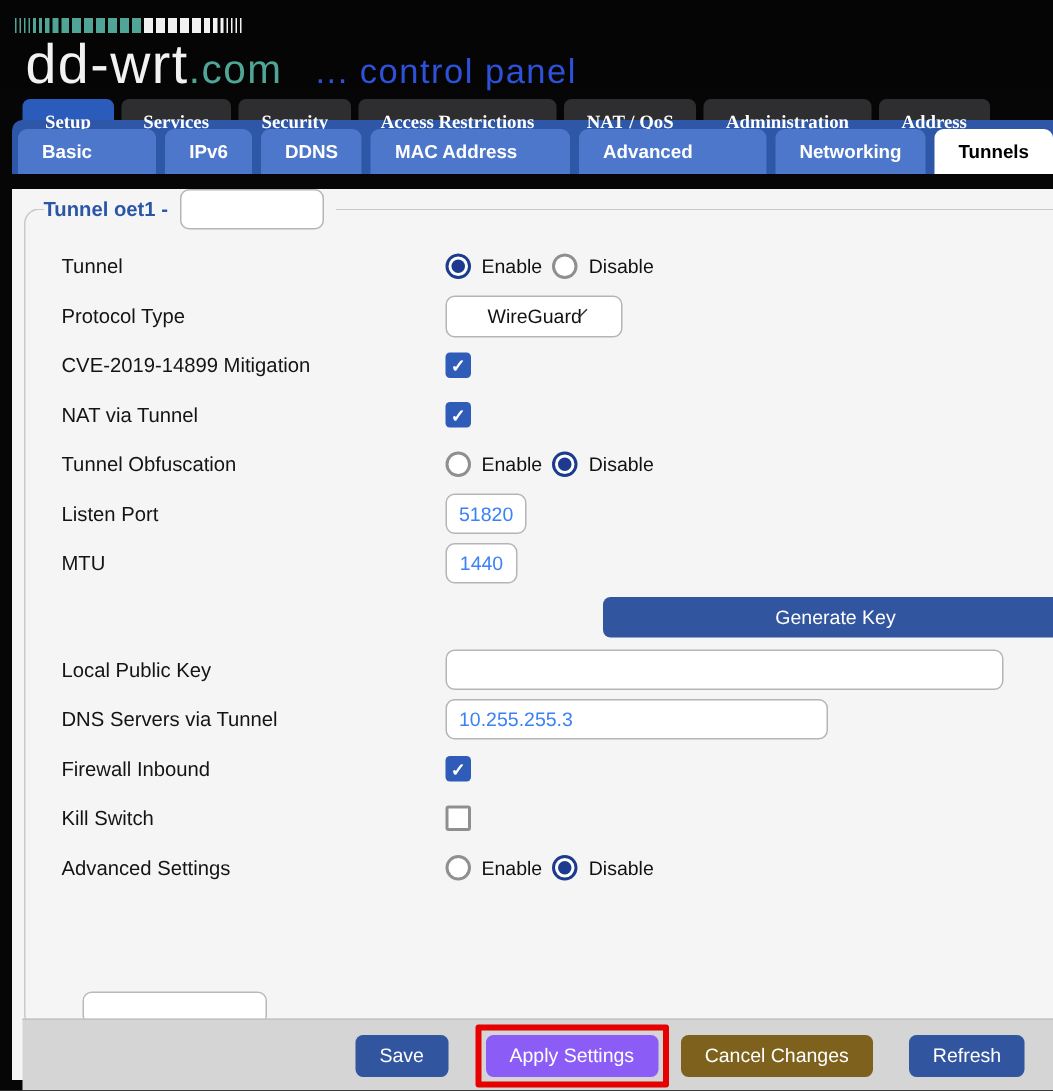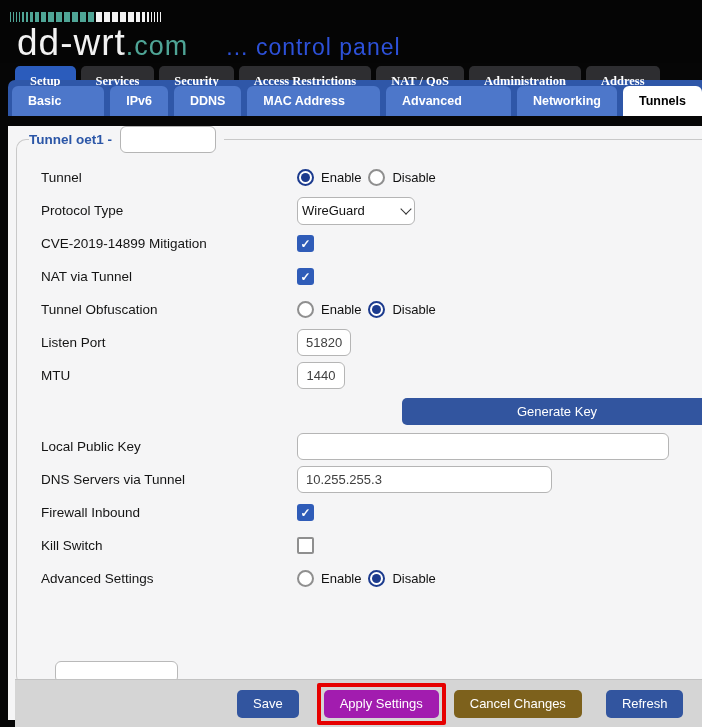--- a/index.html
+++ b/index.html
@@ -9,21 +9,21 @@
 
   
   .header { height:63px; background:#050505; position:relative; }
   .bars { position:absolute; left:10px; top:12px; display:flex; align-items:center; gap:2px; height:10px; }
   .bars i { display:block; height:10px; }
   .bars i.t { background:#4fa596; }
   .bars i.w { background:#f2f2f2; }
   .logoline { position:absolute; left:17px; top:22px; display:flex; align-items:baseline; white-space:nowrap; }
   .logo-main { color:#f2f2f2; font-size:37px; letter-spacing:1px; font-weight:400; }
   .logo-suffix { color:#4fa596; font-size:27px; letter-spacing:1px; }
-  .tagline { color:#2d51d9; font-size:23px; letter-spacing:1px; margin-left:38px; }
+  .tagline { color:#2d51d9; font-size:23px; letter-spacing:1px; margin-left:22px; }
 
   
   .nav-main { display:flex; gap:5px; margin:3px 0 0 15px; height:14px;font-family:Liberation Serif, serif; }
   .mtab { background:#2e2e31; color:#fff; font-size:12.5px; font-weight:bold; line-height:30px;
           padding:0 15px; border-radius:5px 5px 0 0; cursor:pointer; }
   .mtab.active { background:#2b5cbc; }
 
   
   .nav-sub { margin-left:8px; height:36px; background:#2f57a8; border-radius:7px 0 0 0;
              display:flex; align-items:flex-end; gap:6px; padding-left:4px; }
@@ -35,21 +35,21 @@
   .content { position:relative; margin-left:8px; height:594px; background:#f5f5f6; }
   .section-header { margin:7px 0 0 10px; height:28px; background:#7a7a7a; border-radius:4px 0 0 4px;
                     color:#fff; font-size:12.5px; font-weight:bold; letter-spacing:3px;
                     line-height:28px; padding-left:16px; }
 
   fieldset.tunnel { margin:10px -10px 0 8px; border:1px solid #c9c9c9; border-right:none;
                     border-radius:10px 0 0 10px; padding:6px 0 0 12px; height:560px; }
   legend.tunnel-legend { display:flex; align-items:center; gap:8px; padding-right:8px; margin-left:0; }
   .legend-text { color:#2b56a7; font-weight:bold; font-size:13.5px; white-space:nowrap; }
   input.field { border:1px solid #b5b5b5; border-radius:6px; height:27px; background:#fff;
-                font-family:"Liberation Sans",sans-serif; font-size:13px; color:#404040; padding:0 8px; }
+                font-family:"Liberation Sans",sans-serif; font-size:13px; color:#3b82f6; padding:0 8px; }
   .legend-input { width:96px; }
 
   .rows { margin-top:2px; }
   .row { display:grid; grid-template-columns:256px auto; align-items:center; height:33px; padding-left:12px; }
   .row.tall { height:38px; }
   .row label.flabel { font-size:13.5px; color:#141414; }
   .ctl { display:flex; align-items:center; }
 
   
   .radio-group { display:flex; align-items:center; gap:7px; }
@@ -61,34 +61,34 @@
 
   
   .checkbox { width:17px; height:17px; border-radius:3px; cursor:pointer; }
   .checkbox.checked { background:#2f5cb8; color:#fff; display:inline-flex; align-items:center;
                       justify-content:center; font-size:12px; font-weight:bold; }
   .checkbox.checked::after { content:"\2713"; }
   .checkbox.unchecked { background:#fff; border:2px solid #8f8f8f; border-radius:2px; }
 
   
   .select { width:118px; height:28px; background:#fff; border:1px solid #b5b5b5; border-radius:6px;
-            display:flex; align-items:center; justify-content:space-between; padding:0 4px;
+            display:flex; align-items:center; justify-content:space-between; padding:0 27px;
             font-size:13px; color:#111; cursor:pointer; }
   .chev { width:8px; height:8px; border-right:1.8px solid #333; border-bottom:1.8px solid #333;
           transform:rotate(45deg); margin-top:-4px; }
 
   .num-sm { width:54px; text-align:center; }
   .num-xs { width:48px; text-align:center; }
   .key-wide { width:372px; }
   .dns-med { width:255px; }
 
   .btn { border:none; border-radius:5px; color:#fff; font-family:"Liberation Sans",sans-serif;
          font-size:13px; height:28px; padding:0 16px; cursor:pointer; }
   .btn-blue { background:#32559f; }
-  .btn-green { background:#a21caf; }
+  .btn-green { background:#8b5cf6; }
   .btn-brown { background:#7d611c; }
   .genkey { margin-left:361px; height:27px; }
 
   .partial-control { position:absolute; left:47px; top:535px; width:123px; height:22px;
                      background:#fff; border:1px solid #b9b9b9; border-radius:6px; }
 
   
   .footer { position:absolute; left:15px; right:0; bottom:0; height:48px; background:#d5d5d5;
             display:flex; align-items:center; z-index:5; border-top:1px solid #c2c2c2; }
   .footer-inner { display:flex; align-items:center; margin-left:222px; }

